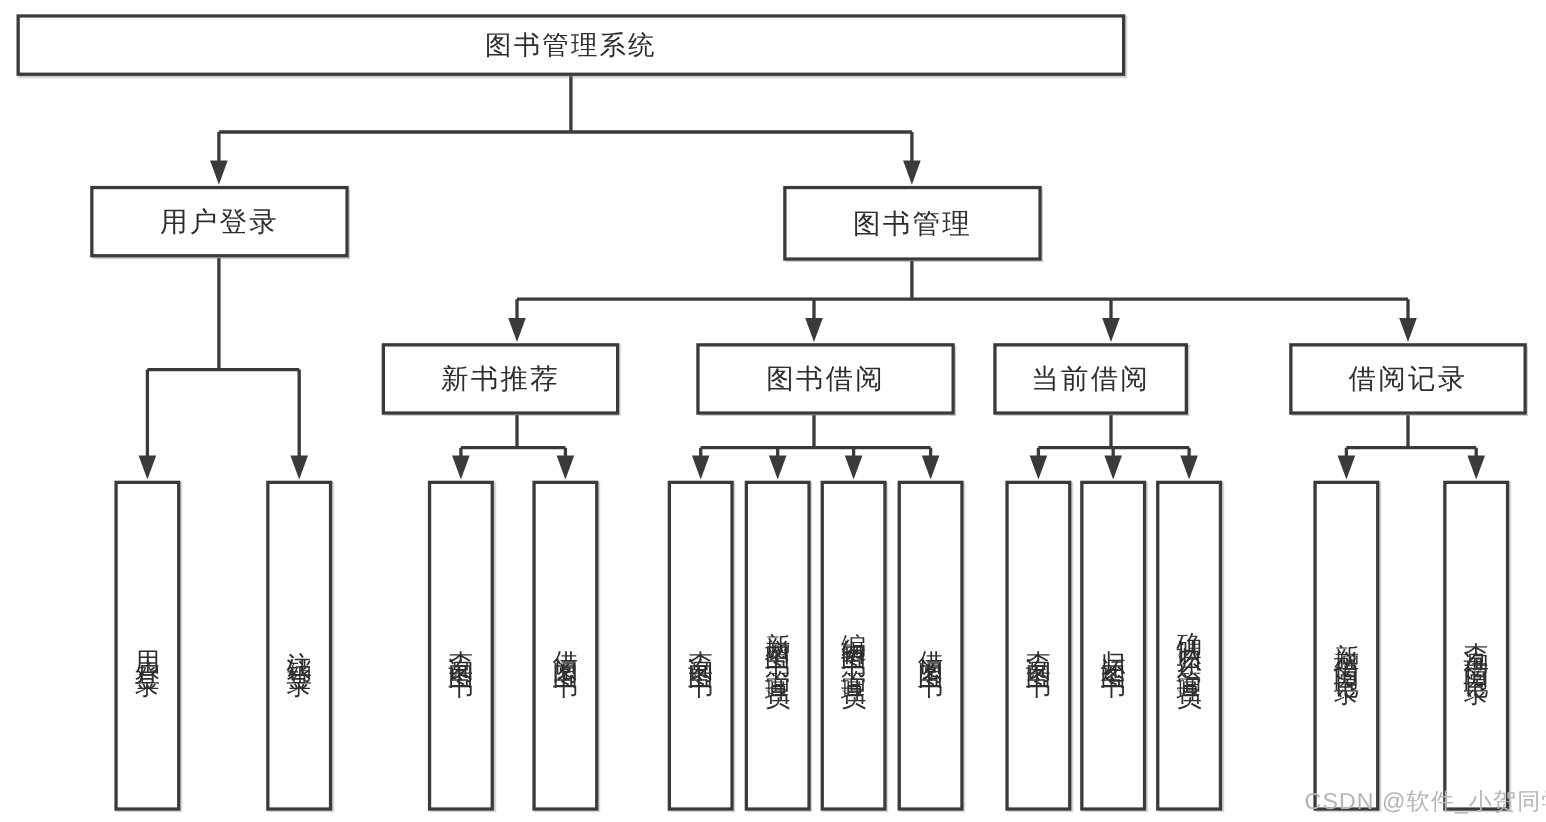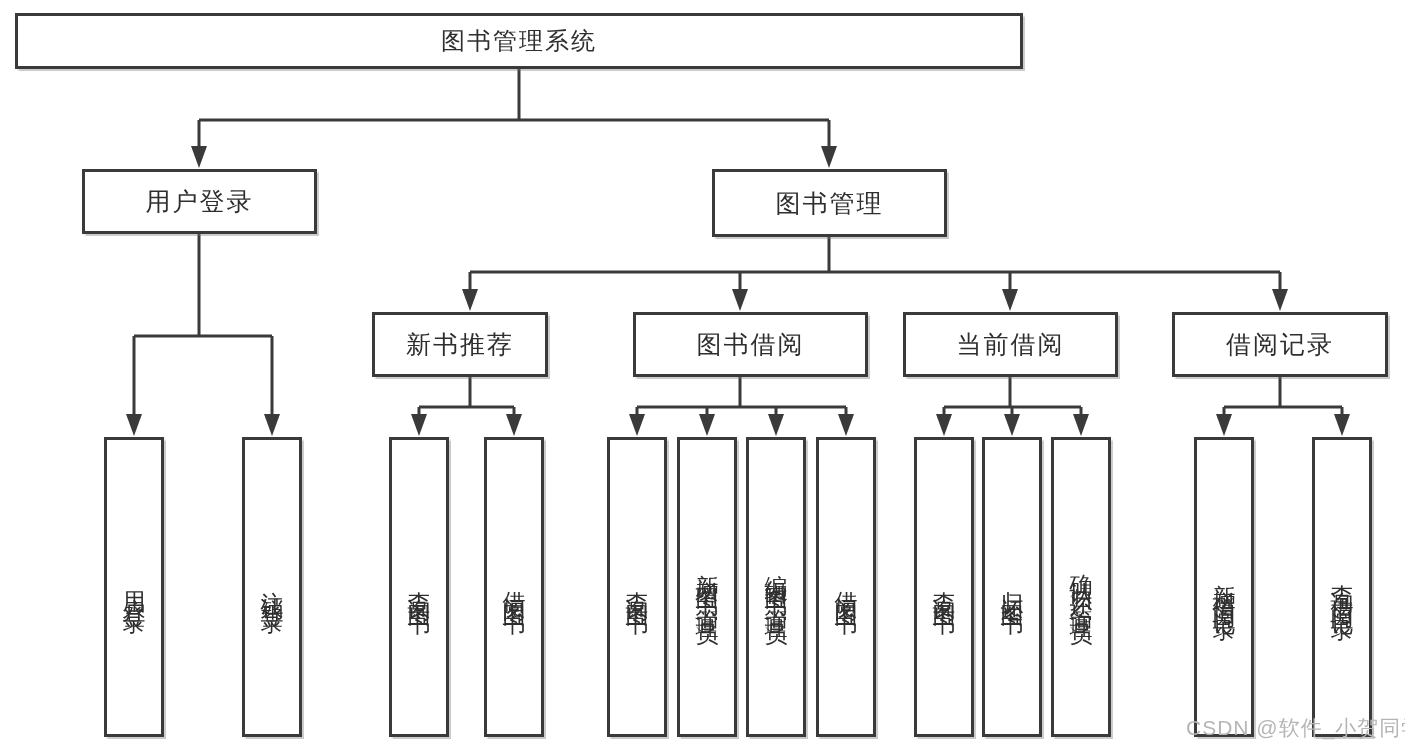--- a/index.html
+++ b/index.html
@@ -70,23 +70,23 @@
     <polygon points="1216,414 1232,414 1224,436"></polygon>
     <polygon points="1334,414 1350,414 1342,436"></polygon>
   </g>
 </svg>
 
 <div class="node node-h node-root" style="left:15px;top:13px;width:1008px;height:56px">图书管理系统</div>
 
 <div class="node node-h" style="left:82px;top:169px;width:235px;height:65px">用户登录</div>
 <div class="node node-h" style="left:712px;top:169px;width:235px;height:68px">图书管理</div>
 
-<div class="node node-h" style="left:372px;top:312px;width:176px;height:65px">新书推荐</div>
+<div class="node node-h" style="left:347px;top:312px;width:216px;height:65px">新书推荐</div>
 <div class="node node-h" style="left:633px;top:312px;width:235px;height:65px">图书借阅</div>
-<div class="node node-h" style="left:903px;top:312px;width:215px;height:65px">当前借阅</div>
+<div class="node node-h" style="left:903px;top:312px;width:177px;height:65px">当前借阅</div>
 <div class="node node-h" style="left:1172px;top:312px;width:216px;height:65px">借阅记录</div>
 
 <div class="node node-v" style="left:104px;top:437px;width:60px;height:300px">用户登录</div>
 <div class="node node-v" style="left:242px;top:437px;width:60px;height:300px">注销登录</div>
 
 <div class="node node-v" style="left:389px;top:437px;width:60px;height:300px">查询图书</div>
 <div class="node node-v" style="left:484px;top:437px;width:60px;height:300px">借阅图书</div>
 
 <div class="node node-v" style="left:607px;top:437px;width:60px;height:300px">查询图书</div>
 <div class="node node-v" style="left:677px;top:437px;width:60px;height:300px">新增图书（管理员）</div>

